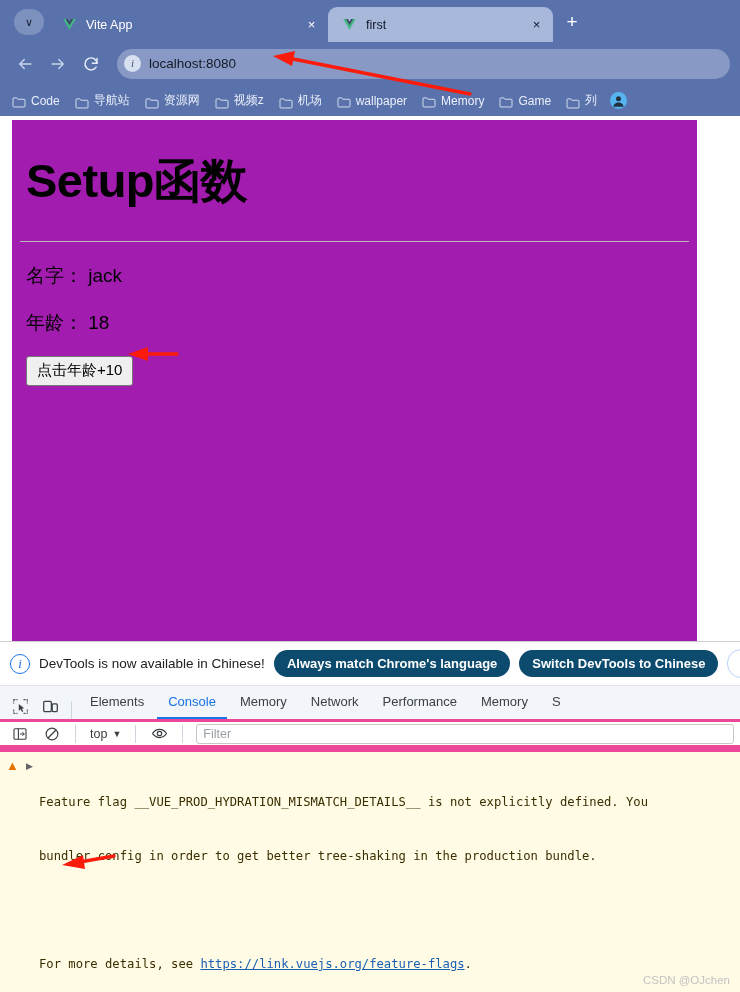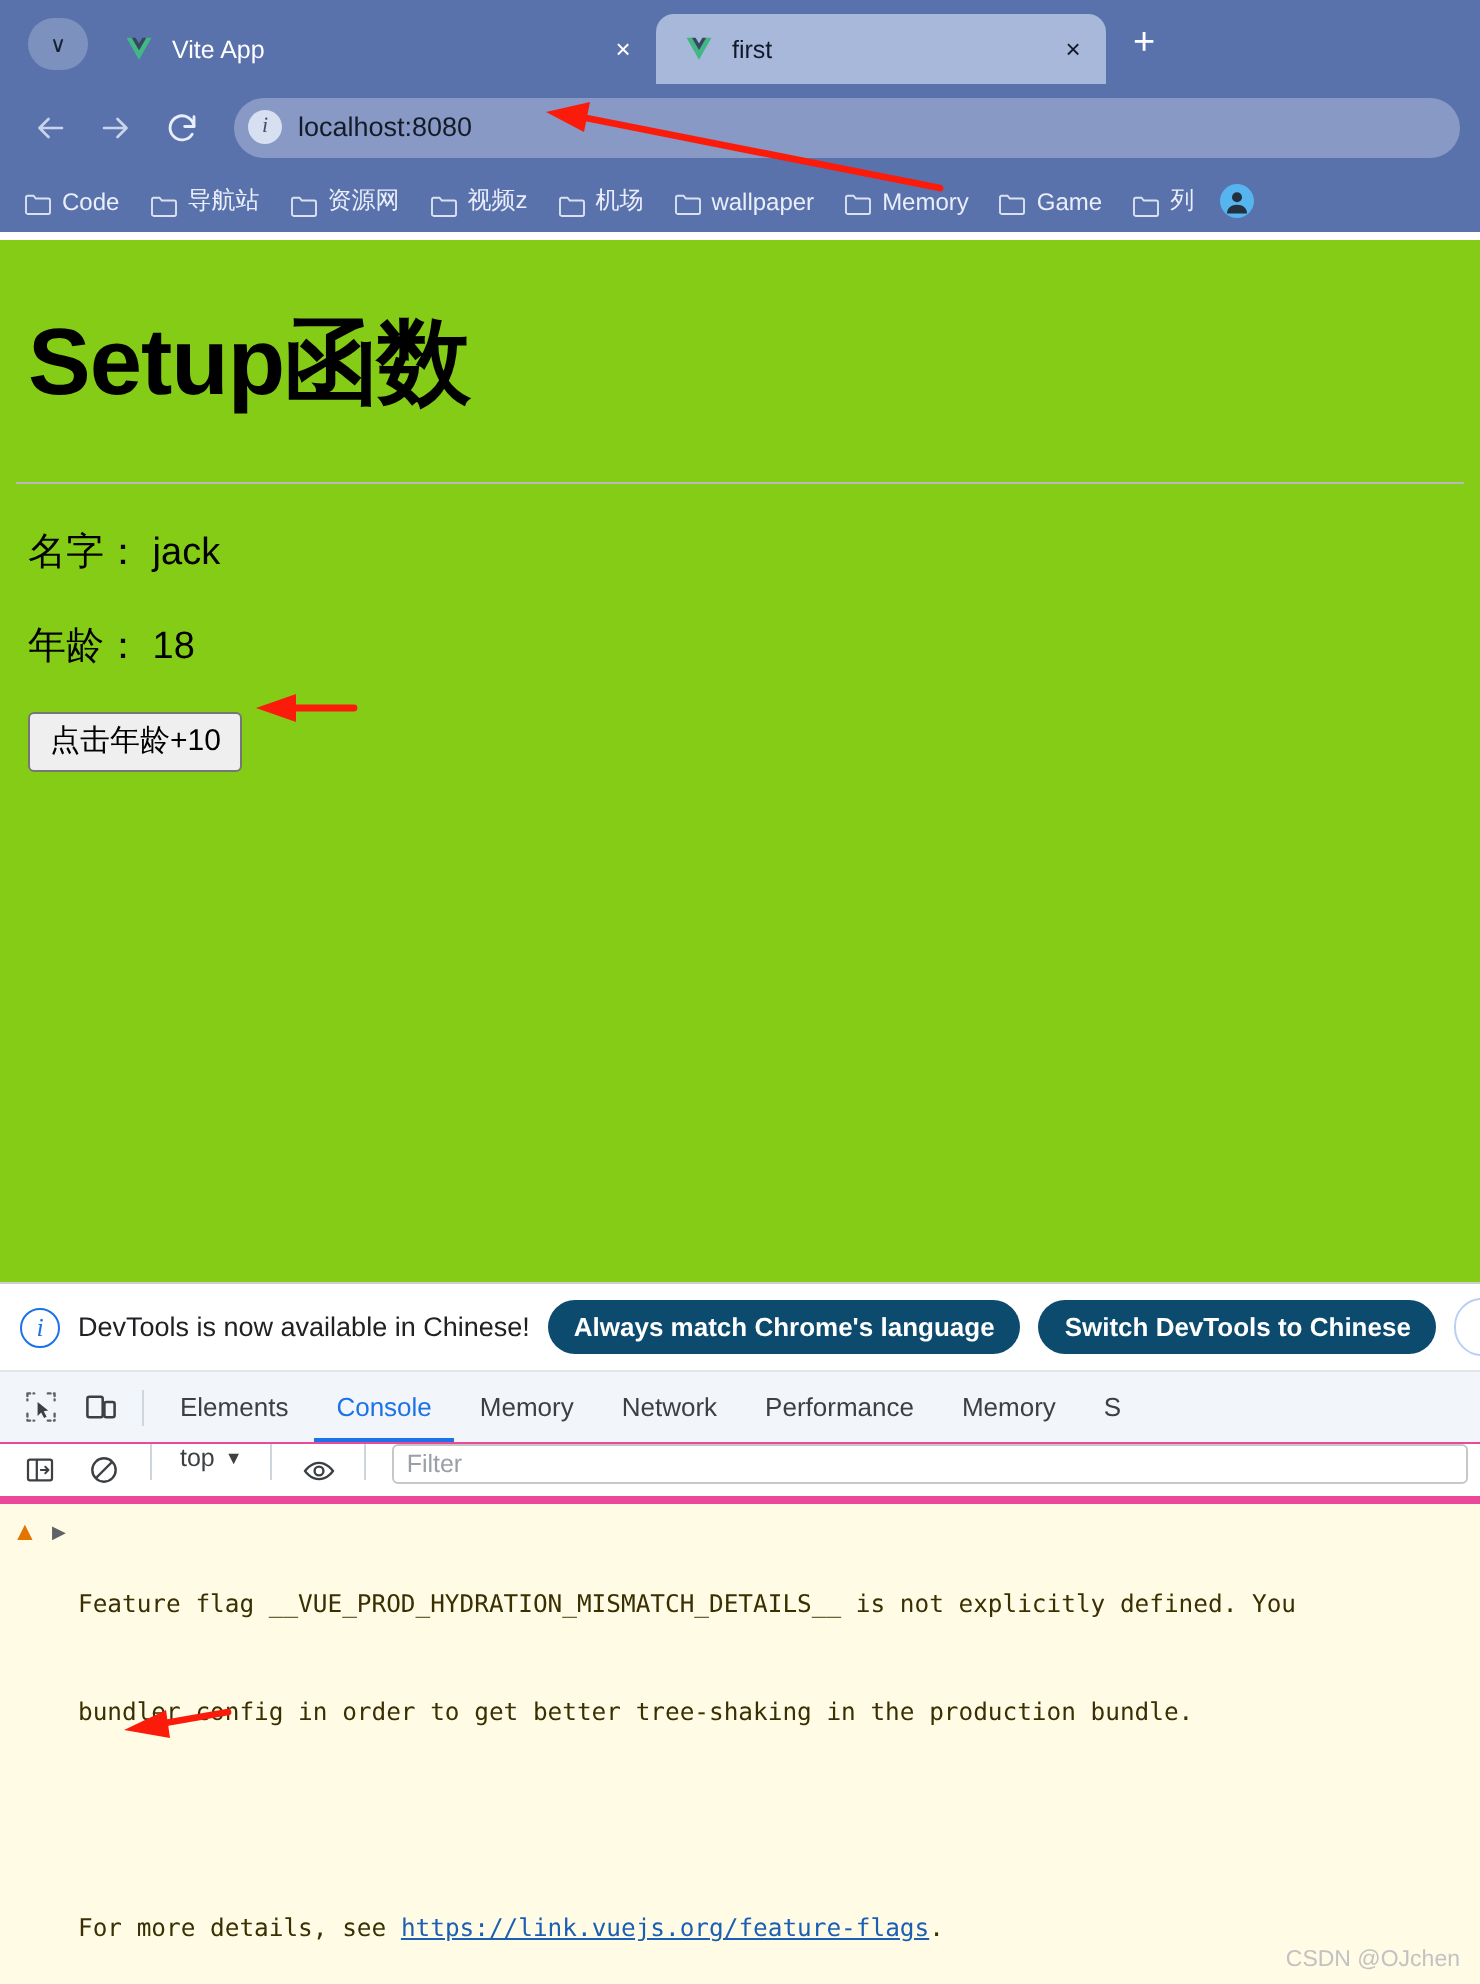--- a/index.html
+++ b/index.html
@@ -83,22 +83,22 @@
   .bm-folder { width: 14px; height: 12px; flex: 0 0 14px; }
   .bm-avatar {
     width: 17px; height: 17px; border-radius: 50%;
     background: #56b4ef; margin-left: 4px; flex: 0 0 17px;
     display: flex; align-items: center; justify-content: center;
     font-size: 10px; overflow: hidden;
   }
 
   
   .viewport {
-    position: absolute; left: 0; top: 120px;
-    width: 740px; height: 521px; background: #84cc16;
+    position: absolute; left: 12px; top: 120px;
+    width: 685px; height: 521px; background: #a21caf;
     padding: 8px 8px 0 8px; overflow: hidden;
   }
   .page-h1 {
     font-size: 47px; font-weight: bold; color: #000;
     margin: 22px 0 0 6px; letter-spacing: -0.5px;
   }
   .page-hr {
     border: 0; border-top: 1px solid #b9b9b9;
     margin: 28px 0 0 0;
   }
@@ -136,41 +136,41 @@
   .pill {
     background: #0c4a6e; color: #fff; font-size: 13px; font-weight: bold;
     border: none; border-radius: 14px; padding: 6px 13px;
     white-space: nowrap; flex: 0 0 auto;
   }
   .pill.ghost {
     background: #fff; color: #1a73e8; border: 1px solid #b9d0f5;
   }
 
   .dt-tabs {
-    height: 36px; display: flex; align-items: center;
-    background: #f2f5f9; border-bottom: 1px solid #ec4899;
+    height: 36px; display: flex; align-items: flex-end;
+    background: #f2f5f9; border-bottom: 3px solid #ec4899;
     padding-left: 6px; gap: 2px; flex: 0 0 36px; overflow: hidden;
   }
   .dt-icobtn {
     width: 28px; height: 26px; display: flex;
     align-items: center; justify-content: center; color: #5f6368;
   }
   .dt-sep { width: 1px; height: 18px; background: #cfd5dd; margin: 0 5px; }
   .dt-tab {
     padding: 0 11px; height: 35px; line-height: 35px;
     font-size: 13px; color: #3c4043; white-space: nowrap;
   }
   .dt-tab.active {
     color: #1a73e8; box-shadow: inset 0 -2px 0 #1a73e8;
   }
 
   .dt-console-bar {
-    height: 30px; display: flex; align-items: flex-start;
+    height: 30px; display: flex; align-items: center;
     padding: 0 6px; gap: 4px; background: #fff;
-    border-bottom: 4px solid #ec4899; flex: 0 0 30px;
+    border-bottom: 7px solid #ec4899; flex: 0 0 30px;
   }
   .ctx-select {
     display: flex; align-items: center; gap: 5px;
     font-size: 12.5px; color: #3c4043; padding: 0 5px;
   }
   .filter-input {
     flex: 1; height: 20px; border: 1px solid #c7c7c7;
     border-radius: 3px; font-size: 12.5px; padding: 0 6px;
     color: #5f6368; font-family: "Liberation Sans", sans-serif;
     background: #fff; margin-left: 4px;

